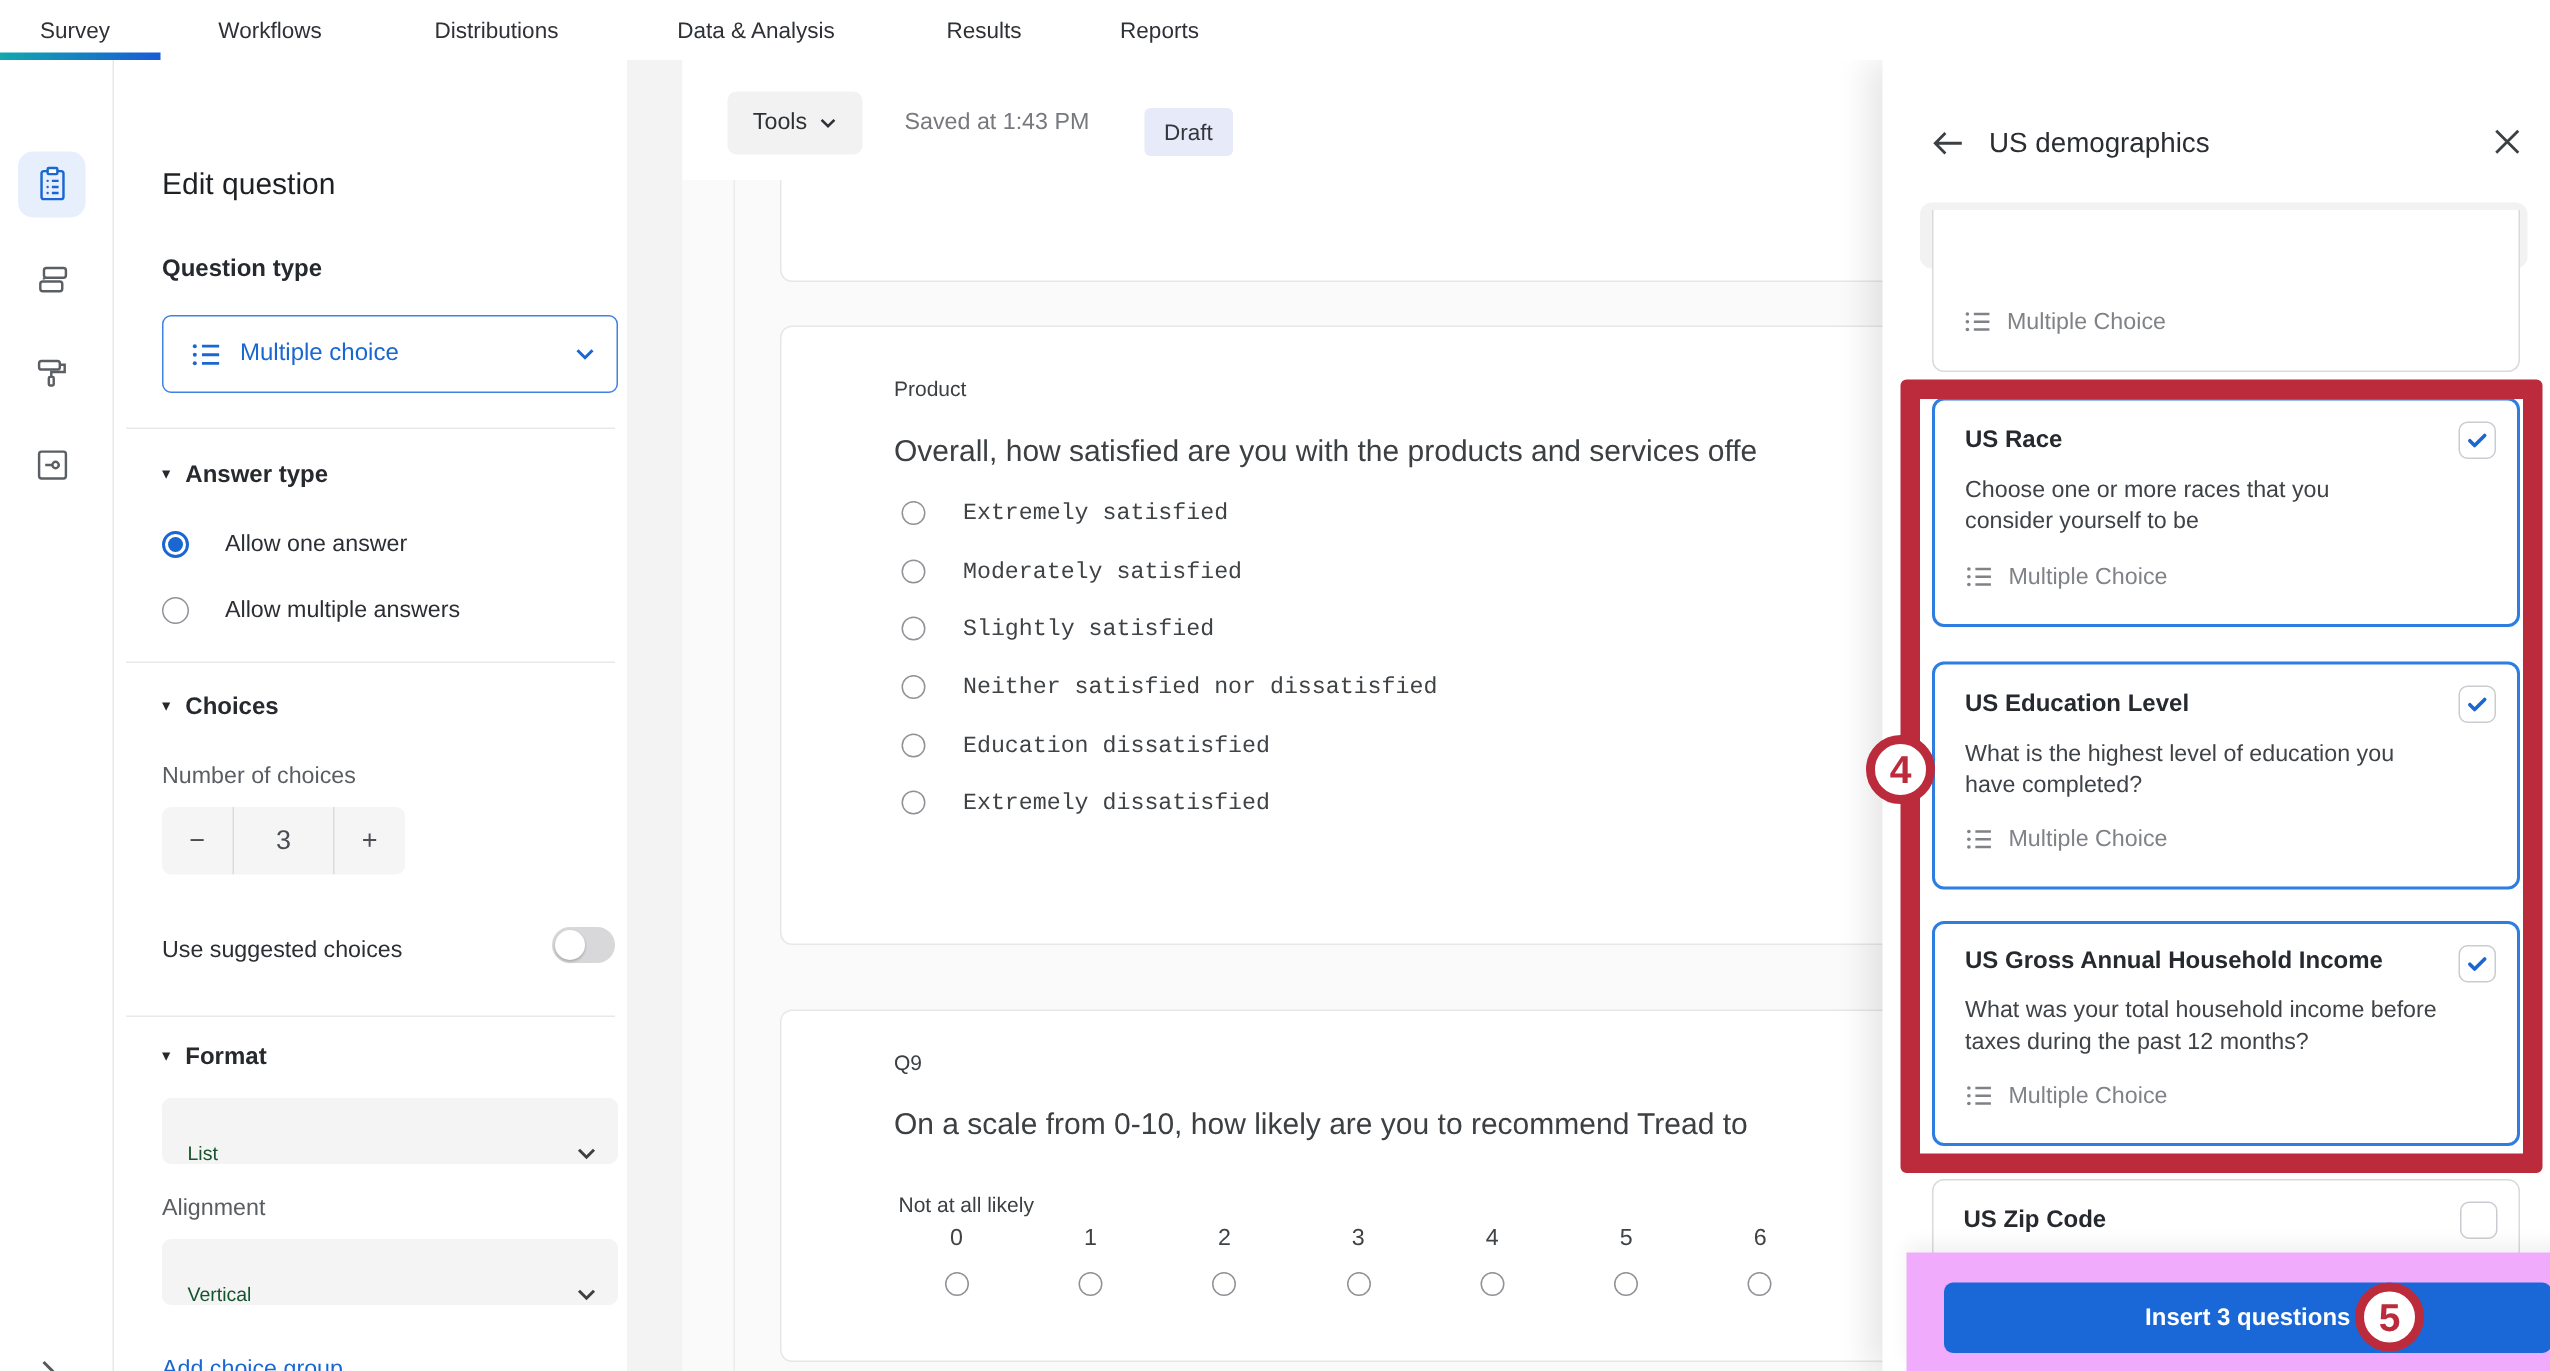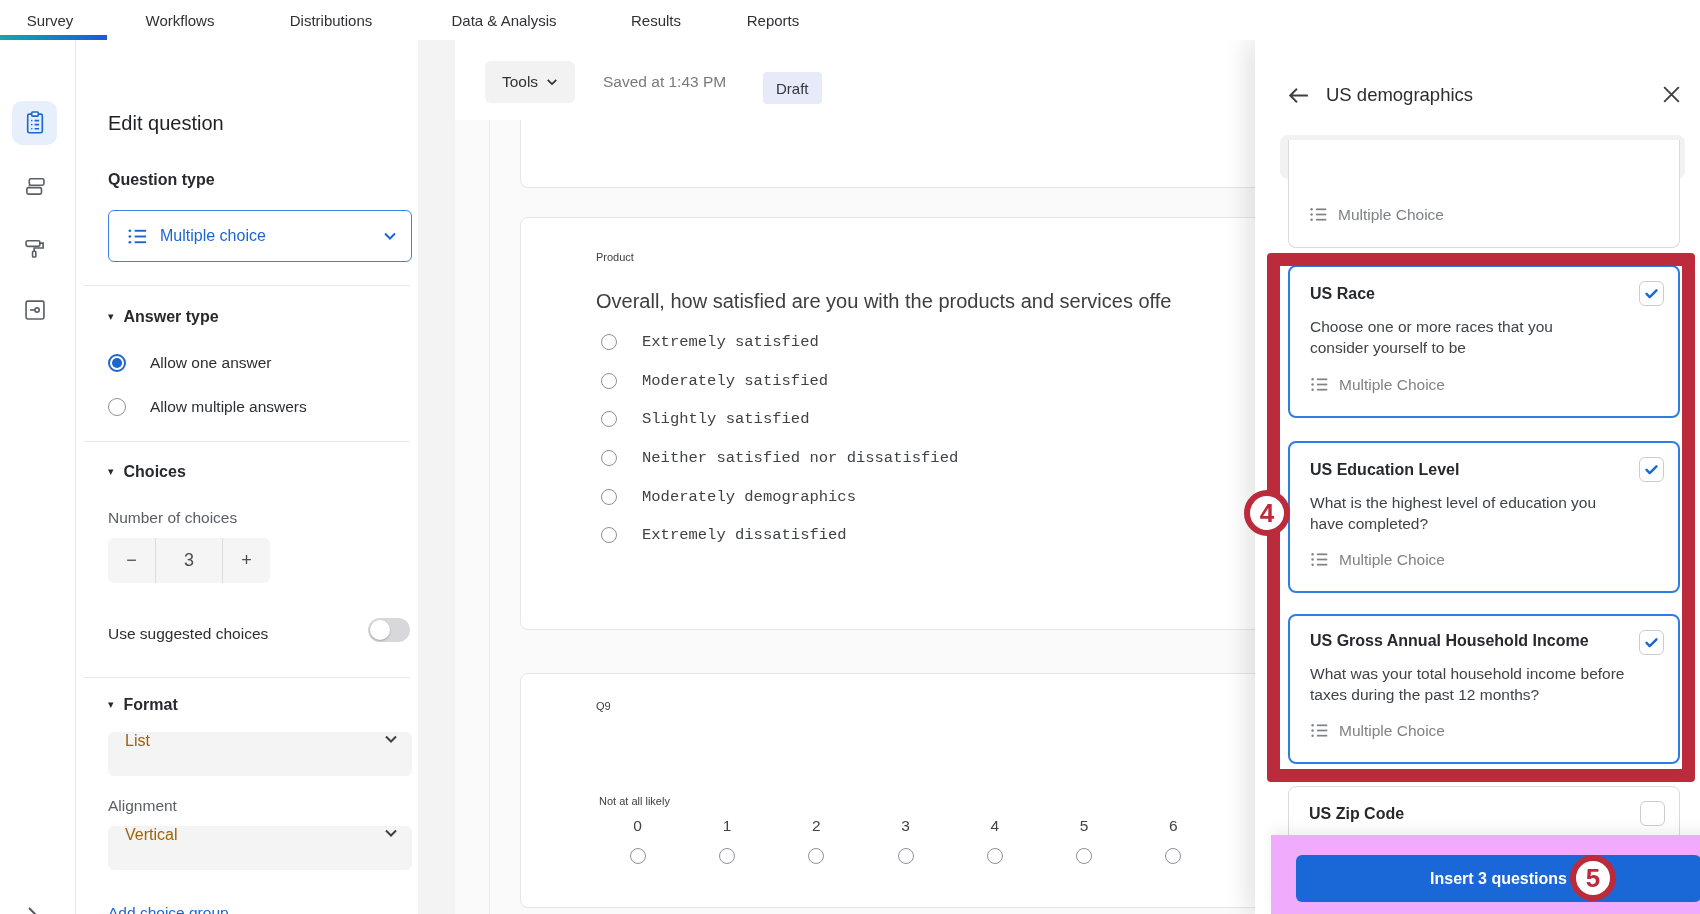--- a/index.html
+++ b/index.html
@@ -26,21 +26,21 @@
   .editpanel { left:76px; top:40px; width:342px; height:874px; background:#fff; z-index:5;text-decoration:underline; }
   .ep { position:absolute; left:32px; }
   .ep-title { top:72px; font-size:20px; color:#1e2124; }
   .ep-h { font-size:16px; font-weight:bold; color:#26292e; }
   .tri { display:inline-block; margin-right:10px; font-size:11px; color:#26292e; transform:translateY(-2px); }
   .divider { position:absolute; left:8px; width:326px; height:1px; background:#e9e9ea; }
   .qtype-dd { top:170px; width:304px; height:52px; border:1.5px solid #3d82e4; border-radius:6px;
     background:#fff; display:flex; align-items:center; cursor:pointer; }
   .qtype-dd .lbl { color:#1a67d2; font-size:16px; margin-left:12px; }
   .gray-dd { width:304px; height:44px; background:#f4f4f5; border-radius:6px;
-    display:flex; align-items:flex-start; font-size:16px; color:#a16207; cursor:pointer; }
+    display:flex; align-items:flex-end; font-size:13px; color:#14532d; cursor:pointer; }
   .gray-dd .lbl { margin-left:17px; }
   .dd-chev { position:absolute; right:14px; color:#3c4043; display:flex; }
   .radio-row { display:flex; align-items:center; cursor:pointer; }
   .radio { width:18px; height:18px; border-radius:50%; border:1.5px solid #8f9296; background:#fff;
     display:flex; align-items:center; justify-content:center; flex:0 0 auto; }
   .radio.sel { border:2px solid #1a67d2; }
   .radio.sel::after { content:""; width:10px; height:10px; border-radius:50%; background:#1a67d2; }
   .radio-lbl { margin-left:24px; font-size:15.5px; color:#2b2e33; }
   .sub-lbl { font-size:15.5px; color:#5a5e63; }
   .stepper { top:498px; width:162px; height:45px; background:#f5f5f6; border-radius:6px;
@@ -63,21 +63,21 @@
   .tools-btn { left:485px; top:61px; width:90px; height:42px; background:#f2f2f3; border-radius:6px;
     display:flex; align-items:center; justify-content:center; gap:8px; font-size:15.5px; color:#2e3135;
     cursor:pointer; z-index:3; }
   .saved-txt { left:603px; top:73px; font-size:15.5px; color:#77797d; z-index:3; }
   .draft-badge { left:763px; top:72px; height:32px; padding:0 13px; background:#e7eaf8; border-radius:4px;
     display:flex; align-items:center; font-size:15px; color:#33363c; z-index:3; }
 
   .qcard { position:absolute; left:520px; width:1122px; background:#fff; border:1px solid #e7e7e8;
     border-radius:8px; z-index:2; }
   .qcard.sliver { top:120px; height:68px; border-top:none; border-radius:0 0 8px 8px; }
-  .q-label { position:absolute; left:75px; font-size:11px; color:#3c4043; }
+  .q-label { position:absolute; left:75px; font-size:14px; color:#3c4043; }
   .q-text { position:absolute; left:75px; font-size:20px; color:#3c4043; white-space:nowrap; }
   .opt-row { display:flex; align-items:center; height:38.6px;font-family:Liberation Mono, monospace; }
   .opt-radio { width:16px; height:16px; border-radius:50%; border:1.5px solid #8f9296; background:#fff; flex:0 0 auto; }
   .opt-lbl { margin-left:25px; font-size:15.5px; color:#3f4346; }
   .scale-cells { position:absolute; left:593px; top:817px; display:flex; }
   .scale-cell { width:89.3px; display:flex; flex-direction:column; align-items:center; }
   .scale-num { font-size:15.5px; color:#3f4346; }
   .scale-radio { margin-top:13px; width:16px; height:16px; border-radius:50%; border:1.5px solid #8f9296; background:#fff; }
 
   
@@ -282,31 +282,32 @@
       <div class="opt-row">
           <span class="opt-radio"></span>
           <span class="opt-lbl">Slightly satisfied</span>
         </div>
       <div class="opt-row">
           <span class="opt-radio"></span>
           <span class="opt-lbl">Neither satisfied nor dissatisfied</span>
         </div>
       <div class="opt-row">
           <span class="opt-radio"></span>
-          <span class="opt-lbl">Moderately demographics</span>
+          <span class="opt-lbl">Education dissatisfied</span>
         </div>
       <div class="opt-row">
           <span class="opt-radio"></span>
           <span class="opt-lbl">Extremely dissatisfied</span>
         </div>
     </div>
   </div>
 
   <div class="qcard" style="top:673px; height:235px">
     <div class="q-label" style="top:26px">Q9</div>
+    <div class="q-text" style="top:65px">On a scale from 0-10, how likely are you to recommend Tread to</div>
     <div class="q-label" style="top:121px; left:78px">Not at all likely</div>
   </div>
   <div class="scale-cells" style="z-index:3">
     <div class="scale-cell">
         <span class="scale-num">0</span>
         <span class="scale-radio"></span>
       </div>
     <div class="scale-cell">
         <span class="scale-num">1</span>
         <span class="scale-radio"></span>

